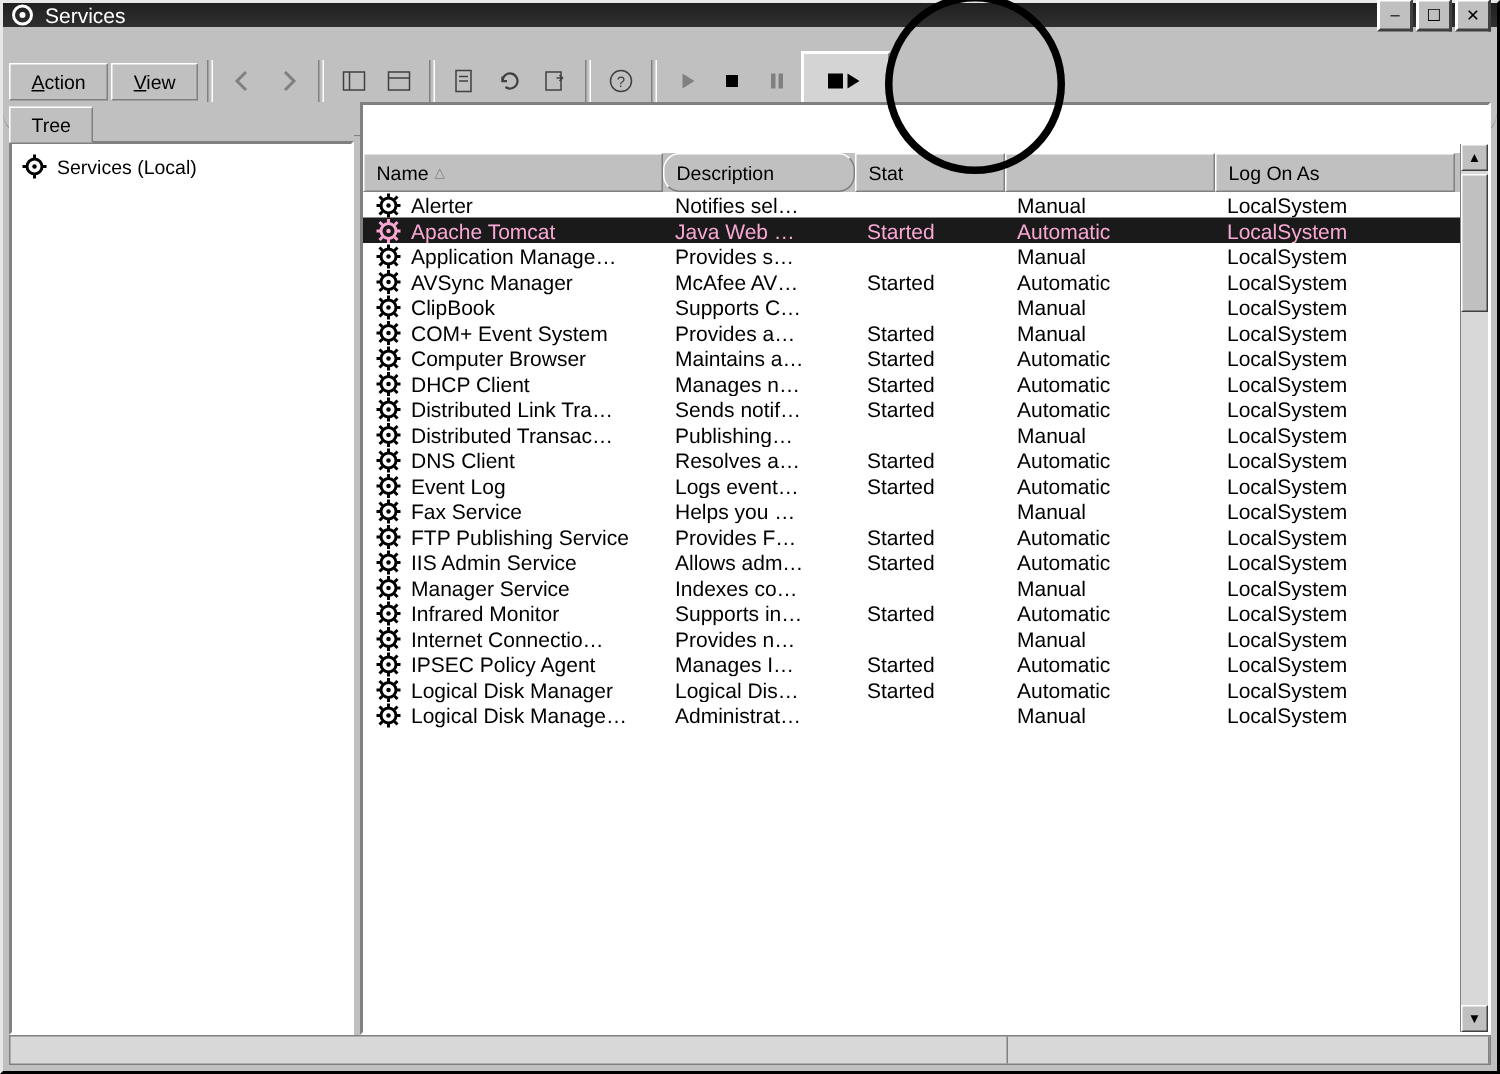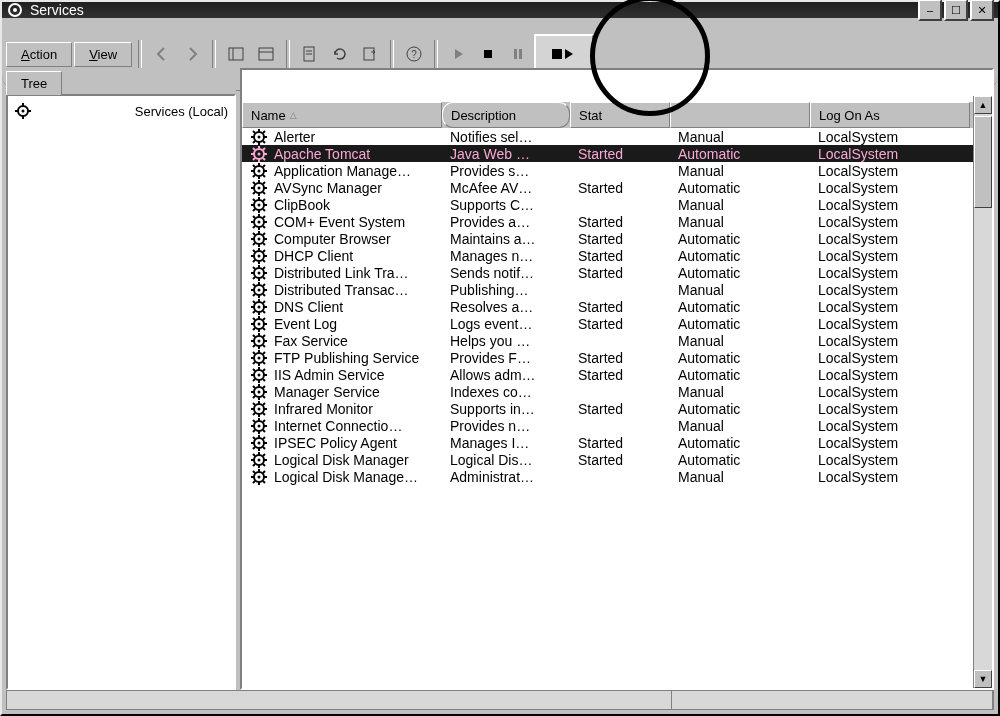--- a/index.html
+++ b/index.html
@@ -109,21 +109,21 @@
     font-size:13px;
     position:relative;top:1px;
   }
   .treebody{
     flex:1;
     background:#fff;
     border:2px solid #808080;border-right-color:#fff;border-bottom-color:#fff;
     padding:6px;
     overflow:auto;
   }
-  .tree-item{display:flex;align-items:center;gap:24px;font-size:13px;justify-content:space-between;}
+  .tree-item{display:flex;align-items:center;gap:6px;font-size:13px;}
   
   .listpane{flex:1;display:flex;flex-direction:column;}
   .listwrap{
     flex:1;background:#fff;
     border:2px solid #808080;border-right-color:#fff;border-bottom-color:#fff;
     overflow:hidden;position:relative;
   }
   .cols{display:flex;height:26px;background:#c0c0c0;position:sticky;top:0;margin-top:32px;}
   .col{
     border:1px solid #fff;border-right-color:#808080;border-bottom-color:#808080;

